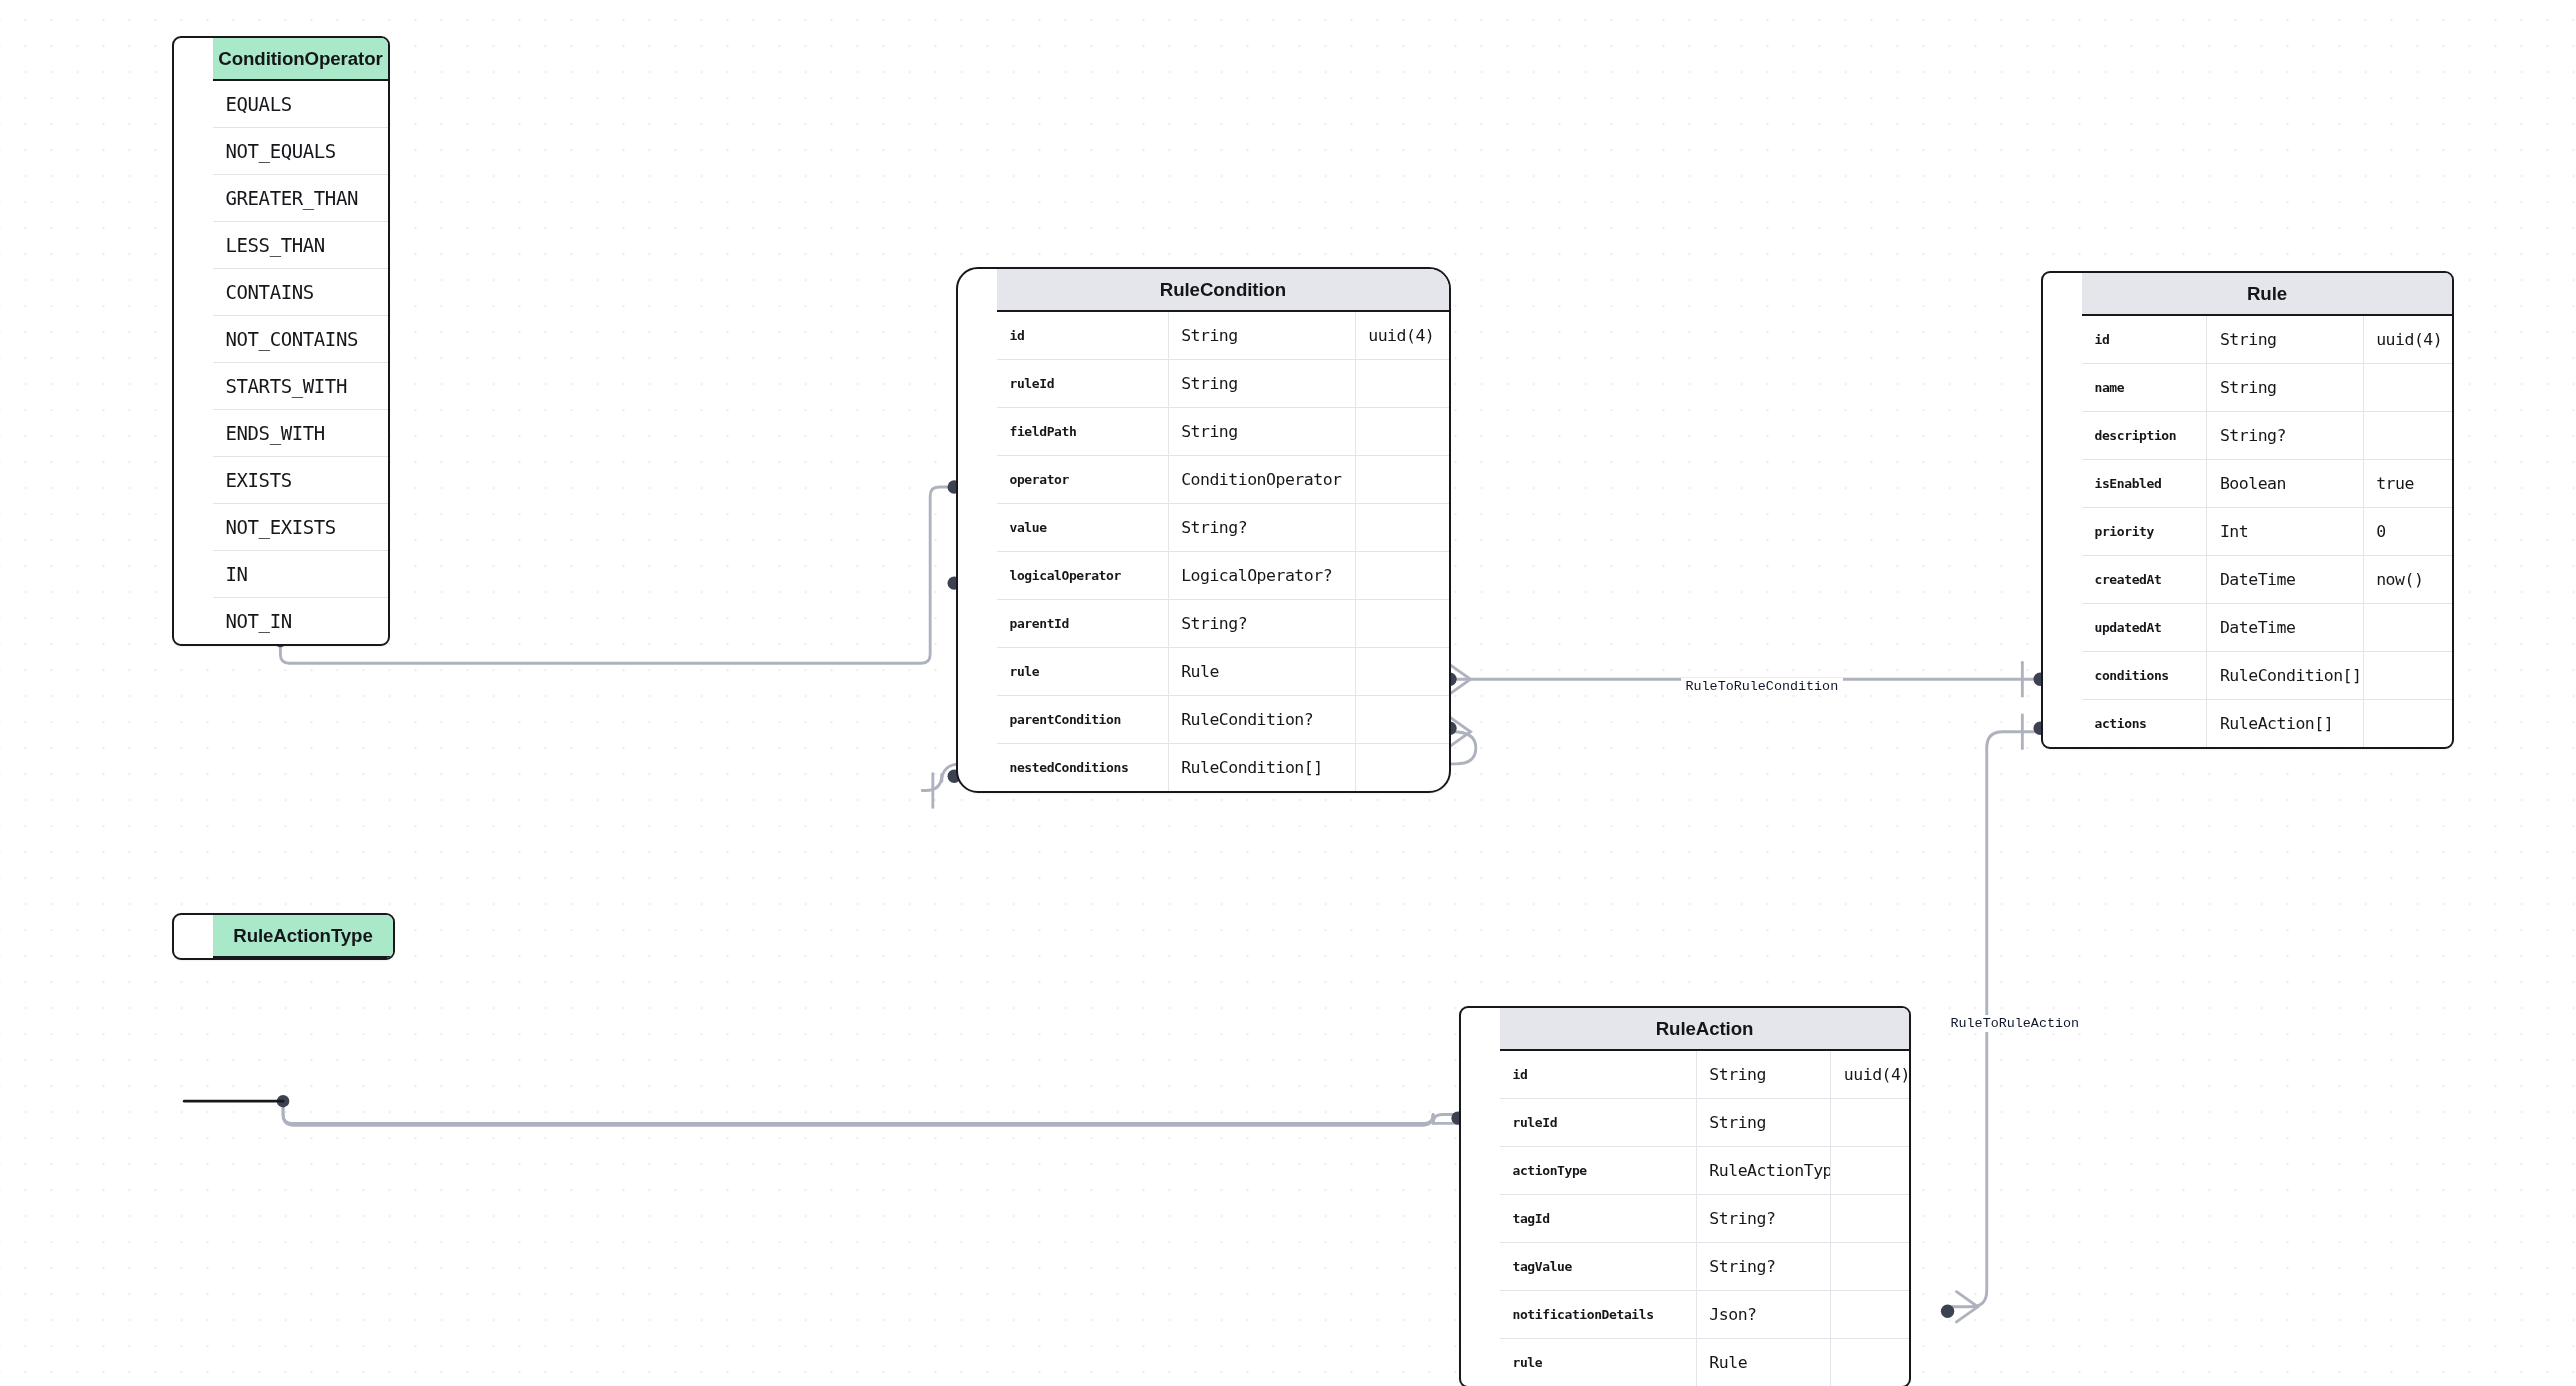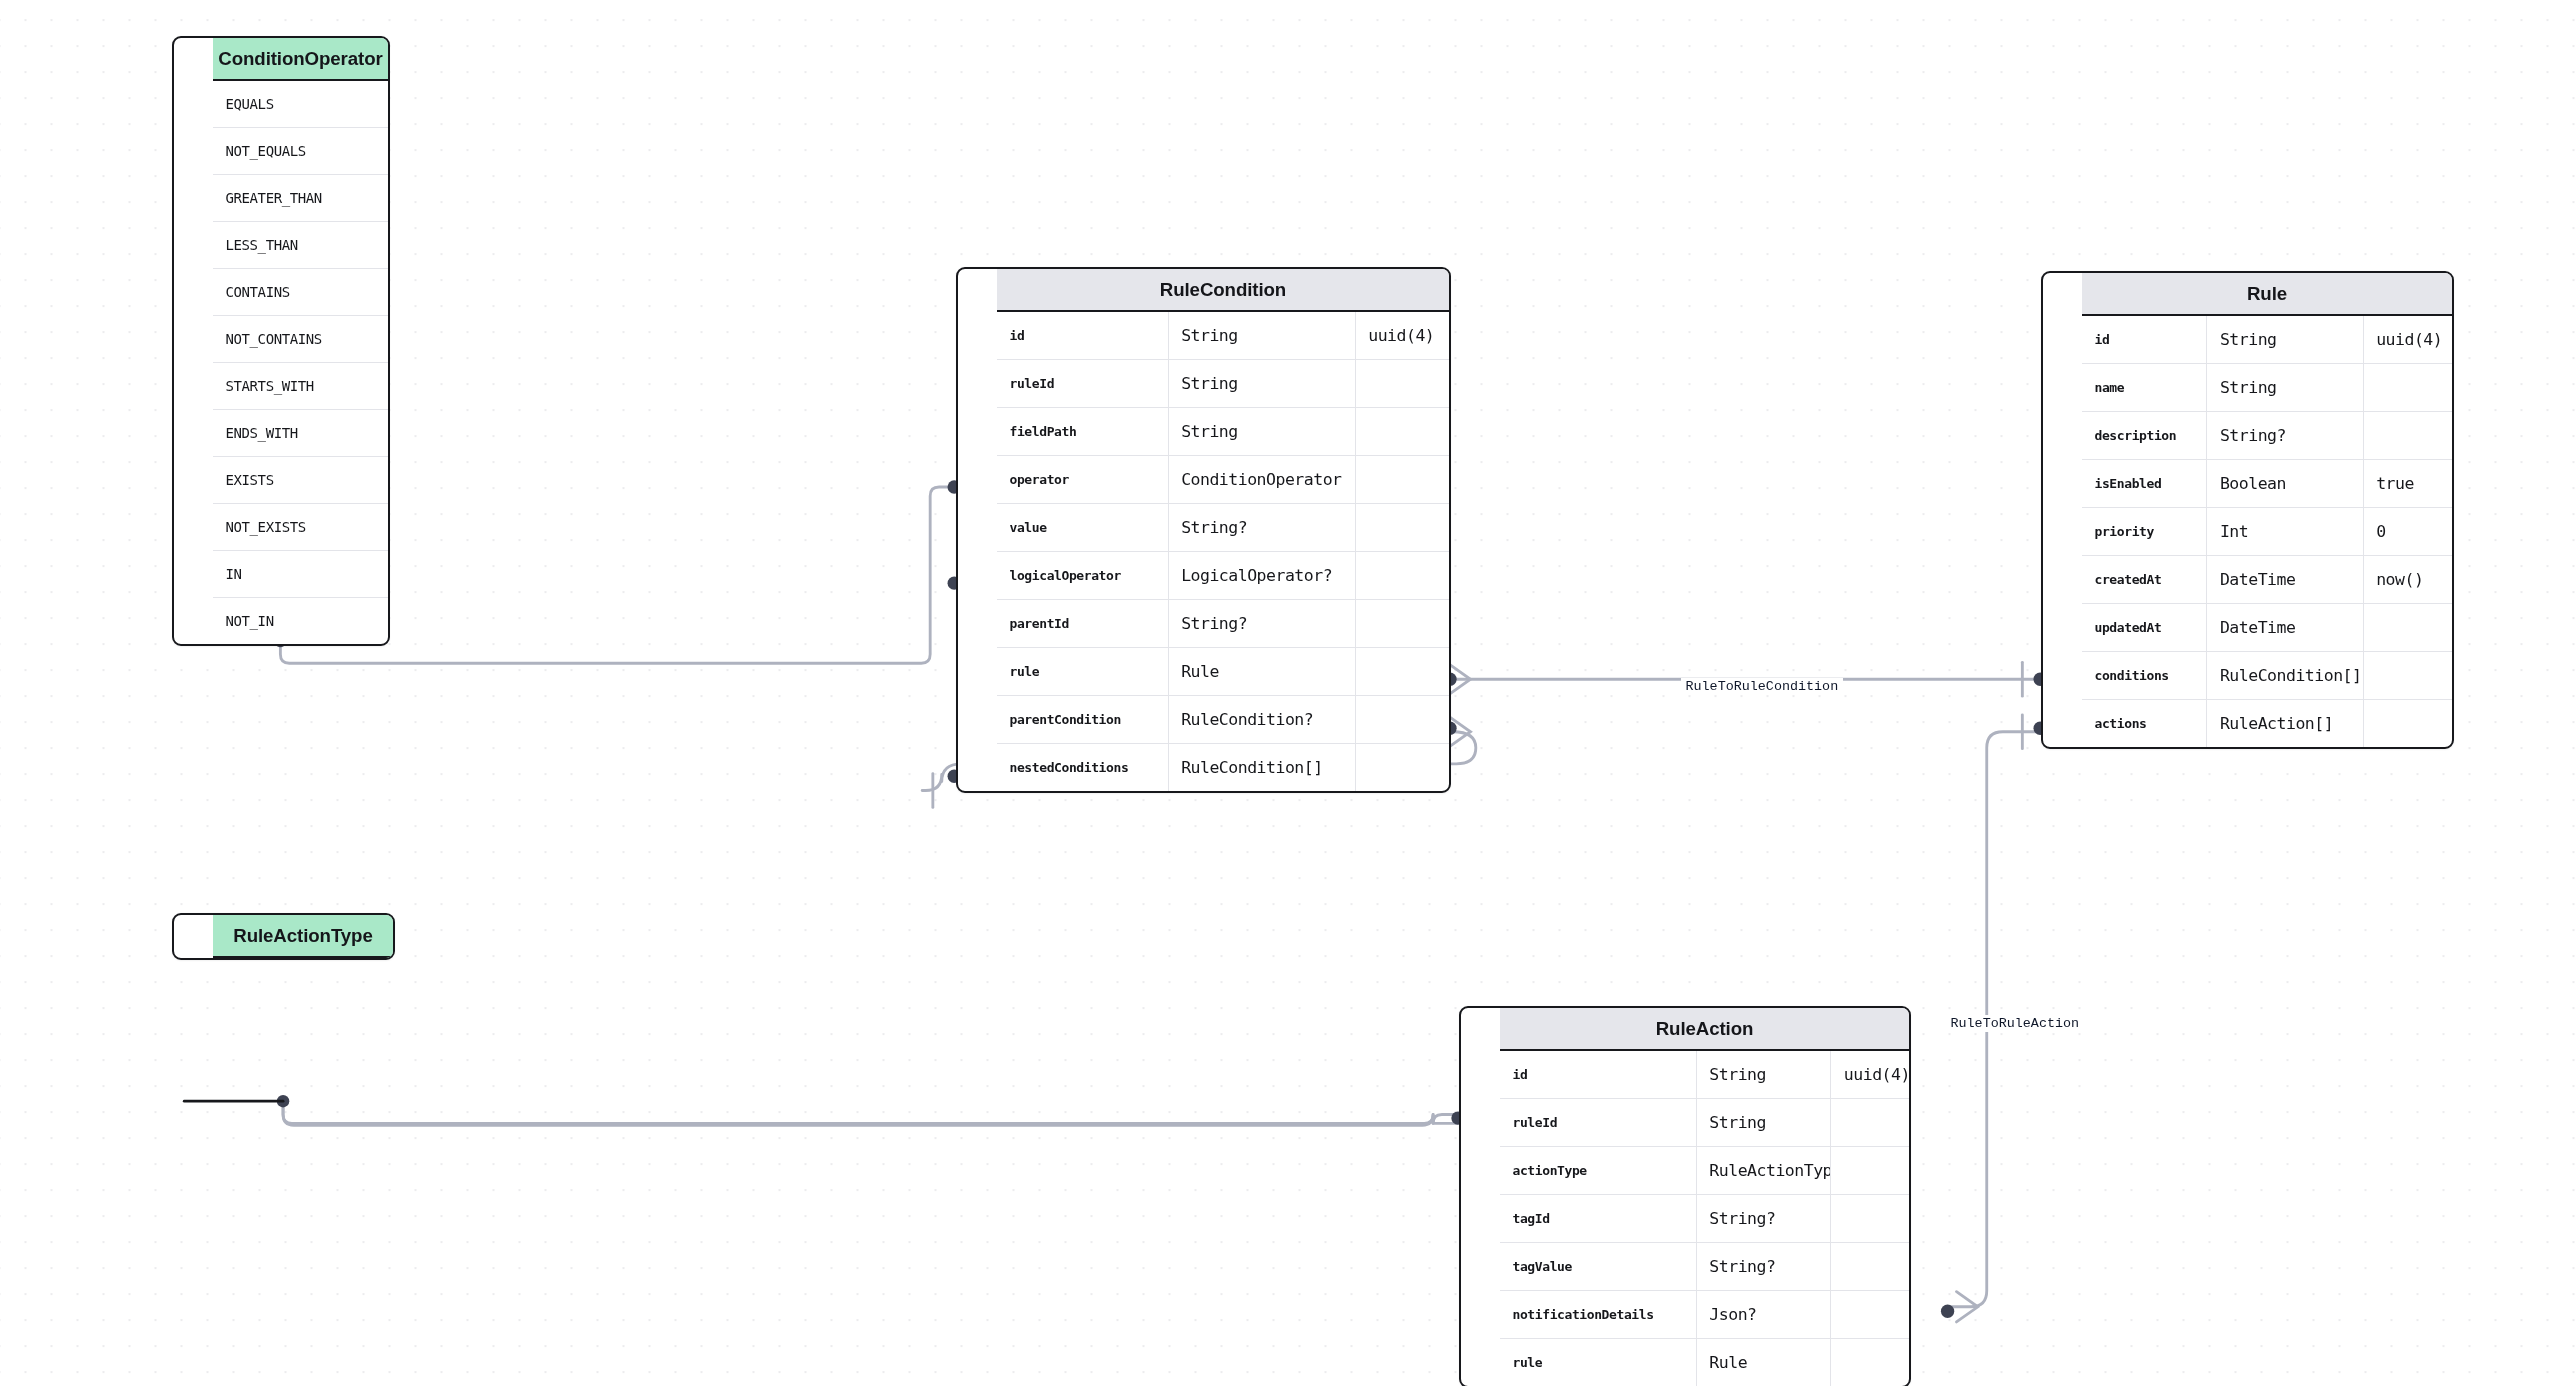--- a/index.html
+++ b/index.html
@@ -80,32 +80,32 @@
   .c-type, .c-attr {
     font-family: "DejaVu Sans Mono", "Liberation Mono", monospace;
     font-size: 16.5px;
     letter-spacing: -0.5px;
     border-left: 1.3px solid #e3e4e9;
   }
   .enum .row { height: 46px; }
   .enum .c-name {
     font-weight: normal;
     font-family: "DejaVu Sans Mono", "Liberation Mono", monospace;
-    font-size: 14px;
+    font-size: 19px;
     letter-spacing: -0.4px;
   }
 
   
   #node-ConditionOperator { left: 172px; top: 36px;  width: 218px; }
   #node-ConditionOperator .c-name { width: 100%; }
 
   #node-RuleActionType    { left: 172px; top: 913px; width: 223px; }
   #node-RuleActionType .c-name { width: 100%; }
 
-  #node-RuleCondition     { left: 956px; top: 267px; width: 495px; }
+  #node-RuleCondition     { left: 956px; top: 267px; width: 495px; border-radius: 22px; }
   #node-RuleCondition .c-name { width: 185px; }
   #node-RuleCondition .c-type { width: 203px; }
   #node-RuleCondition .c-attr { width: 101px; }
 
   #node-Rule              { left: 2041px; top: 271px; width: 413px; }
   #node-Rule .c-name { width: 138px; }
   #node-Rule .c-type { width: 174px; }
   #node-Rule .c-attr { width: 98px; }
 
   #node-RuleAction        { left: 1459px; top: 1006px; width: 452px; }

